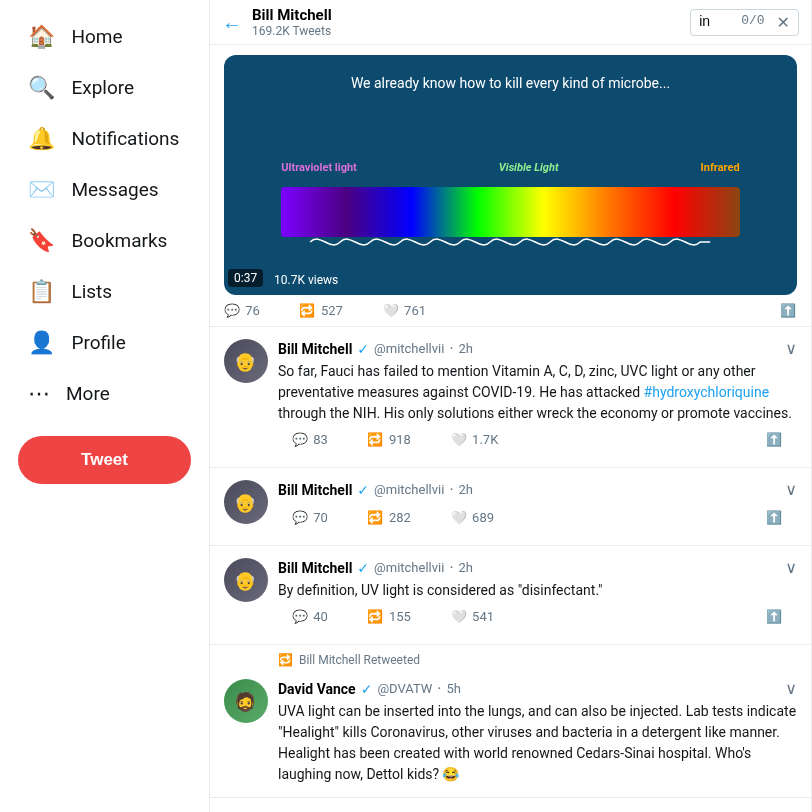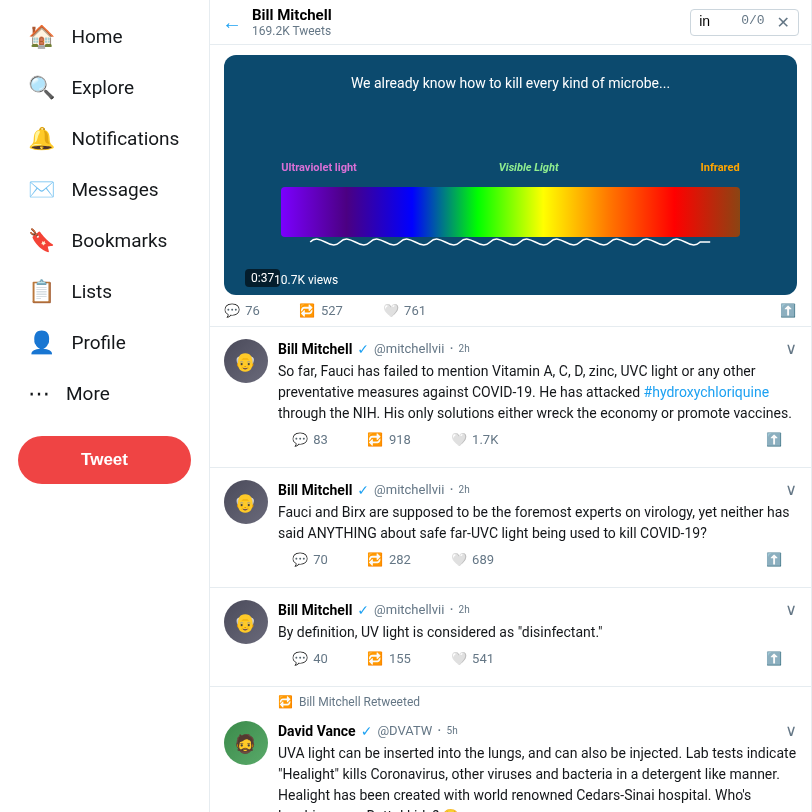--- a/index.html
+++ b/index.html
@@ -161,21 +161,21 @@
     .wave-line {
       position: absolute;
       bottom: 18%;
       width: 80%;
       left: 10%;
       height: 20px;
     }
     .video-timer {
       position: absolute;
       bottom: 8px;
-      left: 21px;
+      left: 4px;
       background: rgba(0,0,0,0.6);
       color: #fff;
       font-size: 12px;
       padding: 2px 6px;
       border-radius: 4px;
     }
     .video-views {
       position: absolute;
       bottom: 8px;
       left: 50px;
@@ -228,21 +228,21 @@
     .tweet-name {
       font-weight: 700;
       font-size: 14px;
     }
     .verified-icon { color: #1da1f2; font-size: 14px; }
     .tweet-handle {
       color: #657786;
       font-size: 13px;
     }
     .tweet-dot { color: #657786; }
-    .tweet-time { color: #657786; font-size: 10px; }
+    .tweet-time { color: #657786; font-size: 13px; }
     .tweet-more {
       margin-left: auto;
       color: #657786;
       cursor: pointer;
     }
     .tweet-text {
       font-size: 14px;
       line-height: 1.5;
       color: #14171a;
     }
@@ -395,21 +395,20 @@
     <div class="tweet-avatar avatar-bm">👴</div>
     <div class="tweet-body">
       <div class="tweet-header">
         <span class="tweet-name">Bill Mitchell</span>
         <span class="verified-icon">✓</span>
         <span class="tweet-handle">@mitchellvii</span>
         <span class="tweet-dot">·</span>
         <span class="tweet-time">2h</span>
         <span class="tweet-more">∨</span>
       </div>
-      <div class="tweet-text">Fauci and Birx are supposed to be the foremost experts on virology, yet neither has said ANYTHING about safe far-UVC light being used to kill COVID-19?</div>
       <div class="tweet-actions">
         <div class="action-item">
           <span>💬</span>
           <span>70</span>
         </div>
         <div class="action-item">
           <span>🔁</span>
           <span>282</span>
         </div>
         <div class="action-item">

